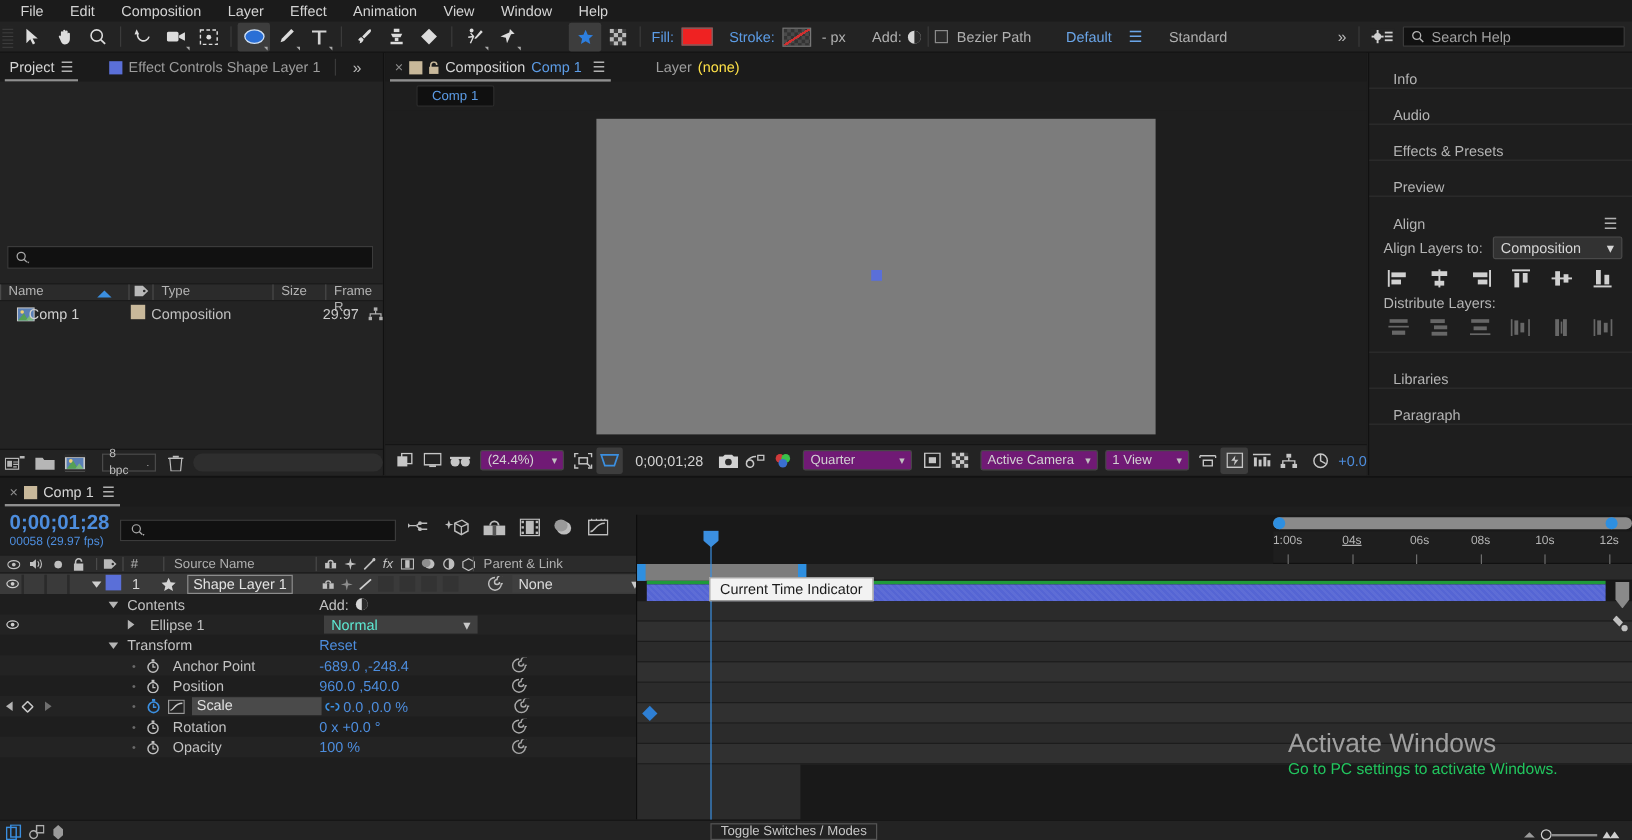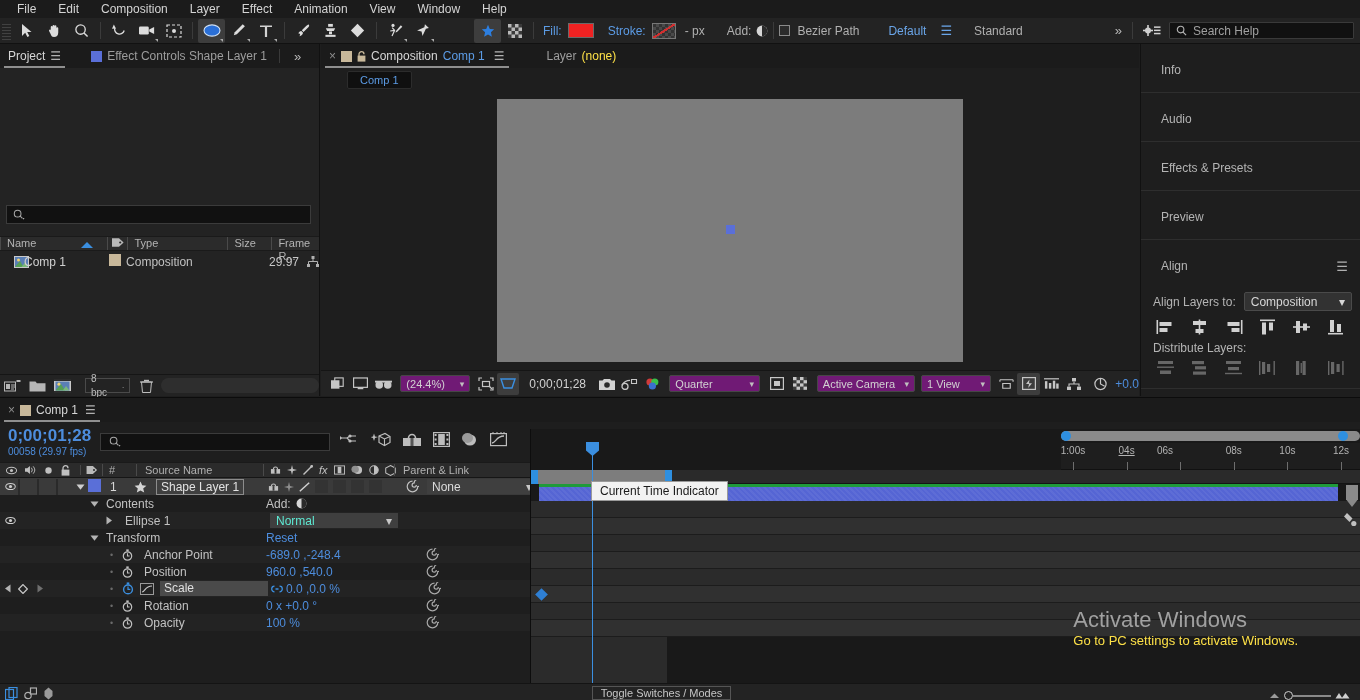--- a/index.html
+++ b/index.html
@@ -91,23 +91,23 @@
             color:#c4c4c4; position:relative;}
   .cf-btn.sel { background:#3d3d3d; border-radius:2px; }
   .dd { height:17px; background:#701a75; border:1px solid #464646; color:#d2d2d2;
         display:flex; align-items:center; padding:0 5px; gap:8px; font-size:11px; border-radius:2px;}
   .dd .arr { color:#c0c0c0; font-size:9px; }
   .cf-time { color:#d2d2d2; font-size:12px; }
 
   
   .rightcol { position:absolute; left:1140px; top:44px; width:220px; height:352px;
               background:#1e1e1e; border-left:1px solid #111; }
-  .rpanel { height:30px; display:flex; align-items:flex-start; justify-content:space-between;
+  .rpanel { height:30px; display:flex; align-items:flex-end; justify-content:space-between;
             padding:0 12px 0 20px; color:#b4b4b4; font-size:12px;
-            border-bottom:1px solid #2e2e2e;margin-top:19px; }
+            border-bottom:1px solid #2e2e2e; }
   .align-body { border-bottom:1px solid #2e2e2e; padding:0 0 10px 0; }
   .alignrow { display:flex; align-items:center; gap:8px; padding:3px 8px 3px 12px; }
   .align-dd { flex:1; height:19px; background:#323232; border:1px solid #4a4a4a; color:#d6d6d6;
               display:flex; align-items:center; justify-content:space-between; padding:0 6px;
               font-size:12px; border-radius:2px;}
   .icorow { display:flex; justify-content:space-around; padding:5px 8px 2px 8px; }
   .distlabel { padding:4px 0 0 12px; color:#b4b4b4; font-size:12px;}
 
   
   .timeline { position:absolute; left:0; top:397px; right:0; bottom:0; background:#1e1e1e;
@@ -146,21 +146,21 @@
               clip-path:polygon(0 0,100% 0,100% 60%,50% 100%,0 60%); }
   .tooltip { position:absolute; background:#f2f2f2; color:#1a1a1a; font-size:12px;
              padding:2px 8px; border:1px solid #9a9a9a; z-index:60; white-space:nowrap; }
   .kfdiamond { width:9px; height:9px; background:#2e7fd4; transform:rotate(45deg); }
   .tl-bottom { position:absolute; left:0; right:0; bottom:0; height:17px; background:#232323;
                display:flex; align-items:flex-end; border-top:1px solid #141414; }
   .toggle-sw { border:1px solid #555; padding:0 8px; height:14px; line-height:13px;
                font-size:11px; color:#c6c6c6; }
   .watermark { position:absolute; right:62px; bottom:52px; color:#8b8b8b; text-align:left; }
   .watermark .w1 { font-size:22px; line-height:26px; color:#a0a0a0;}
-  .watermark .w2 { font-size:13px; color:#fde047;}
+  .watermark .w2 { font-size:13px; color:#22c55e;}
   svg { display:block; }
 </style>
 </head>
 <body>
 
 <div class="app">
 
   <div class="menubar">
     <div class="mi">File</div>
     <div class="mi">Edit</div>
@@ -1160,21 +1160,21 @@
       <div class="ruler">
         <div class="wbar">
           <span class="cap" style="left:0"></span>
           <span class="cap" style="right:12px"></span>
         </div>
         <div class="rulerticks" id="ticks">
             <div class="ticklbl" style="left: 12px;">1:00s</div>
             <div class="tick" style="left: 12px;"></div>
             <div class="ticklbl" style="left: 65.6px; text-decoration: underline;">04s</div>
             <div class="tick" style="left: 65.6px;"></div>
-            <div class="ticklbl" style="left: 104px;">06s</div>
+            <div class="ticklbl" style="left: 122px;">06s</div>
             <div class="tick" style="left: 119.2px;"></div>
             <div class="ticklbl" style="left: 172.8px;">08s</div>
             <div class="tick" style="left: 172.8px;"></div>
             <div class="ticklbl" style="left: 226.4px;">10s</div>
             <div class="tick" style="left: 226.4px;"></div>
             <div class="ticklbl" style="left: 280px;">12s</div>
             <div class="tick" style="left: 280px;"></div>
           </div>
       </div>
 

